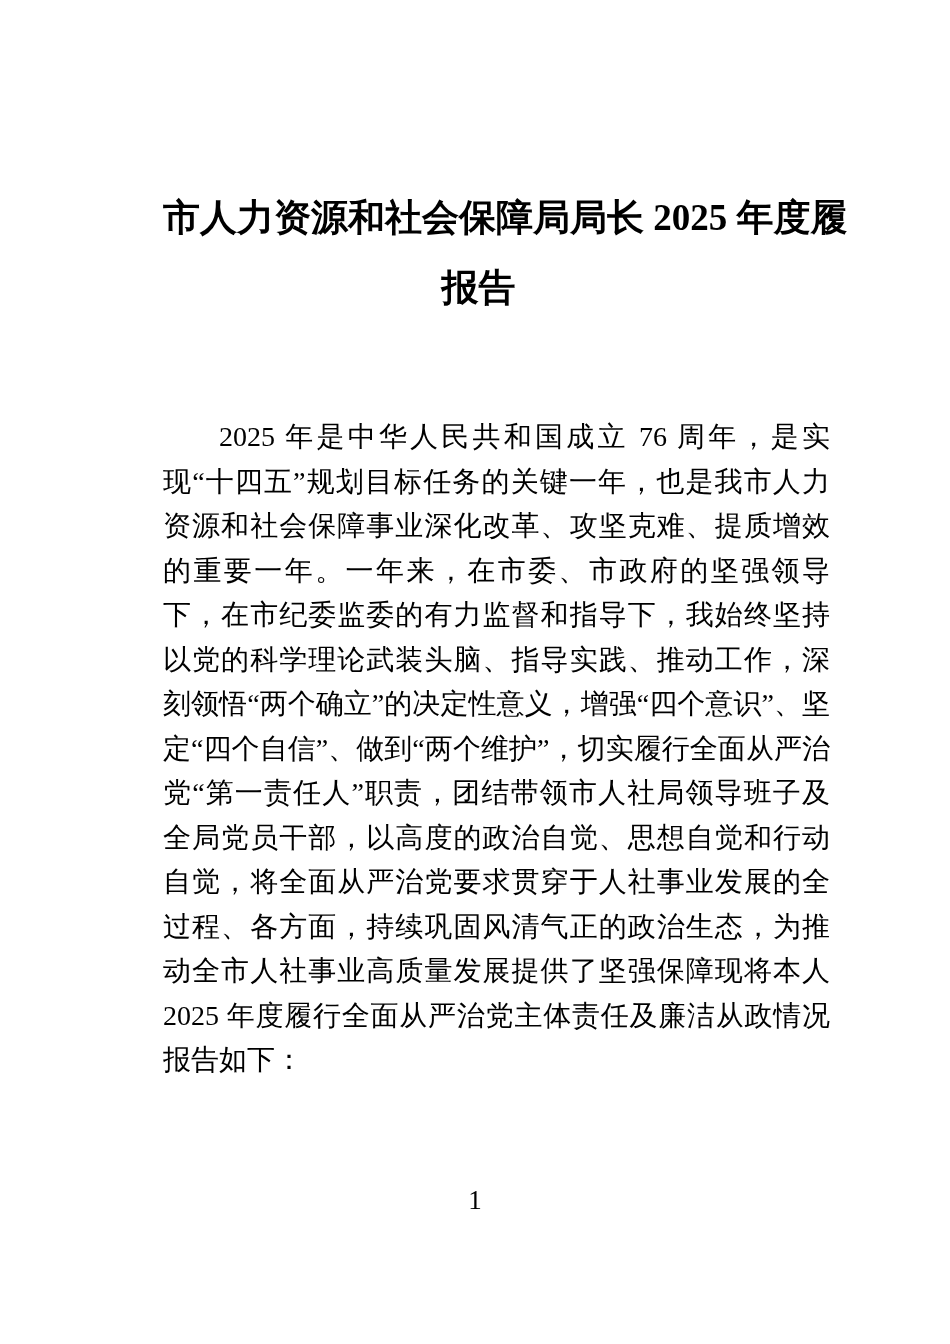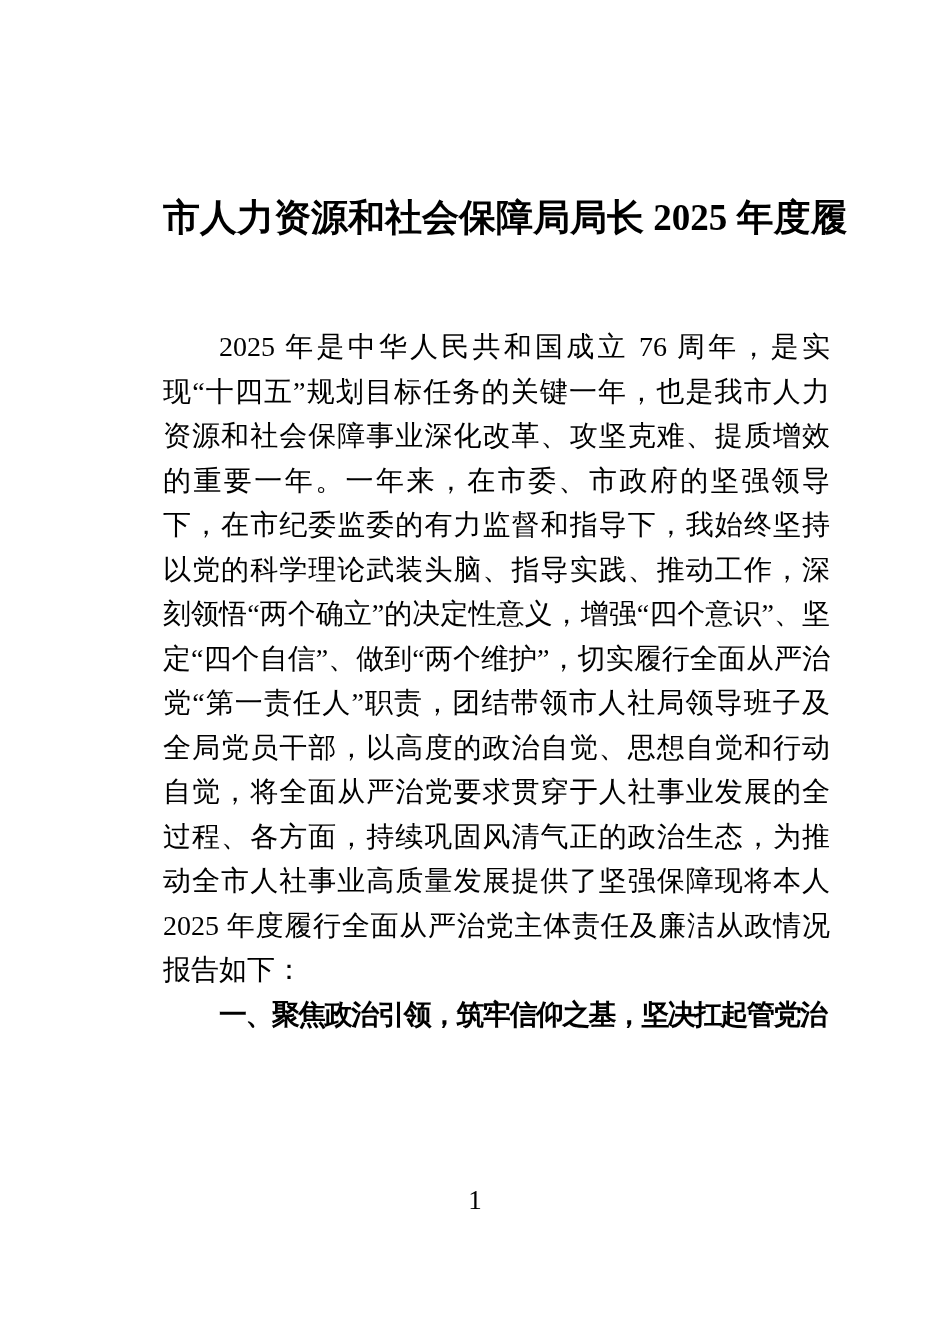--- a/index.html
+++ b/index.html
@@ -25,21 +25,21 @@
     font-family: "Liberation Serif", "DejaVu Serif", serif;
     font-weight: bold;
     font-size: 37px;
     line-height: 70px;
     letter-spacing: 0px;
   }
   .doc-title .title-line {
     white-space: nowrap;
   }
   .doc-body {
-    margin-top: 72px;
+    margin-top: 92px;
     width: 667px;
   }
   .body-paragraph {
     margin: 0;
     font-family: "Liberation Serif", "DejaVu Serif", serif;
     font-weight: normal;
     font-size: 28px;
     line-height: 44.5px;
     text-align: justify;
     text-justify: inter-ideograph;
@@ -67,24 +67,24 @@
     color: #000000;
   }
 </style>
 </head>
 <body>
 
 <div class="page">
 
   <div class="doc-title">
     <div class="title-line">市人力资源和社会保障局局长 2025 年度履</div>
+    <div class="title-line">报告</div>
   </div>
 
   <div class="doc-body">
     <p class="body-paragraph">2025 年是中华人民共和国成立 76 周年，是实现“十四五”规划目标任务的关键一年，也是我市人力资源和社会保障事业深化改革、攻坚克难、提质增效的重要一年。一年来，在市委、市政府的坚强领导下，在市纪委监委的有力监督和指导下，我始终坚持以党的科学理论武装头脑、指导实践、推动工作，深刻领悟“两个确立”的决定性意义，增强“四个意识”、坚定“四个自信”、做到“两个维护”，切实履行全面从严治党“第一责任人”职责，团结带领市人社局领导班子及全局党员干部，以高度的政治自觉、思想自觉和行动自觉，将全面从严治党要求贯穿于人社事业发展的全过程、各方面，持续巩固风清气正的政治生态，为推动全市人社事业高质量发展提供了坚强保障现将本人 2025 年度履行全面从严治党主体责任及廉洁从政情况报告如下：</p>
-    <p class="section-heading">一、聚焦政治引领，筑牢信仰之基，坚决扛起管党治</p>
   </div>
 
   <div class="page-footer">
     <span>1</span>
   </div>
 
 </div>
 
 </body></html>

